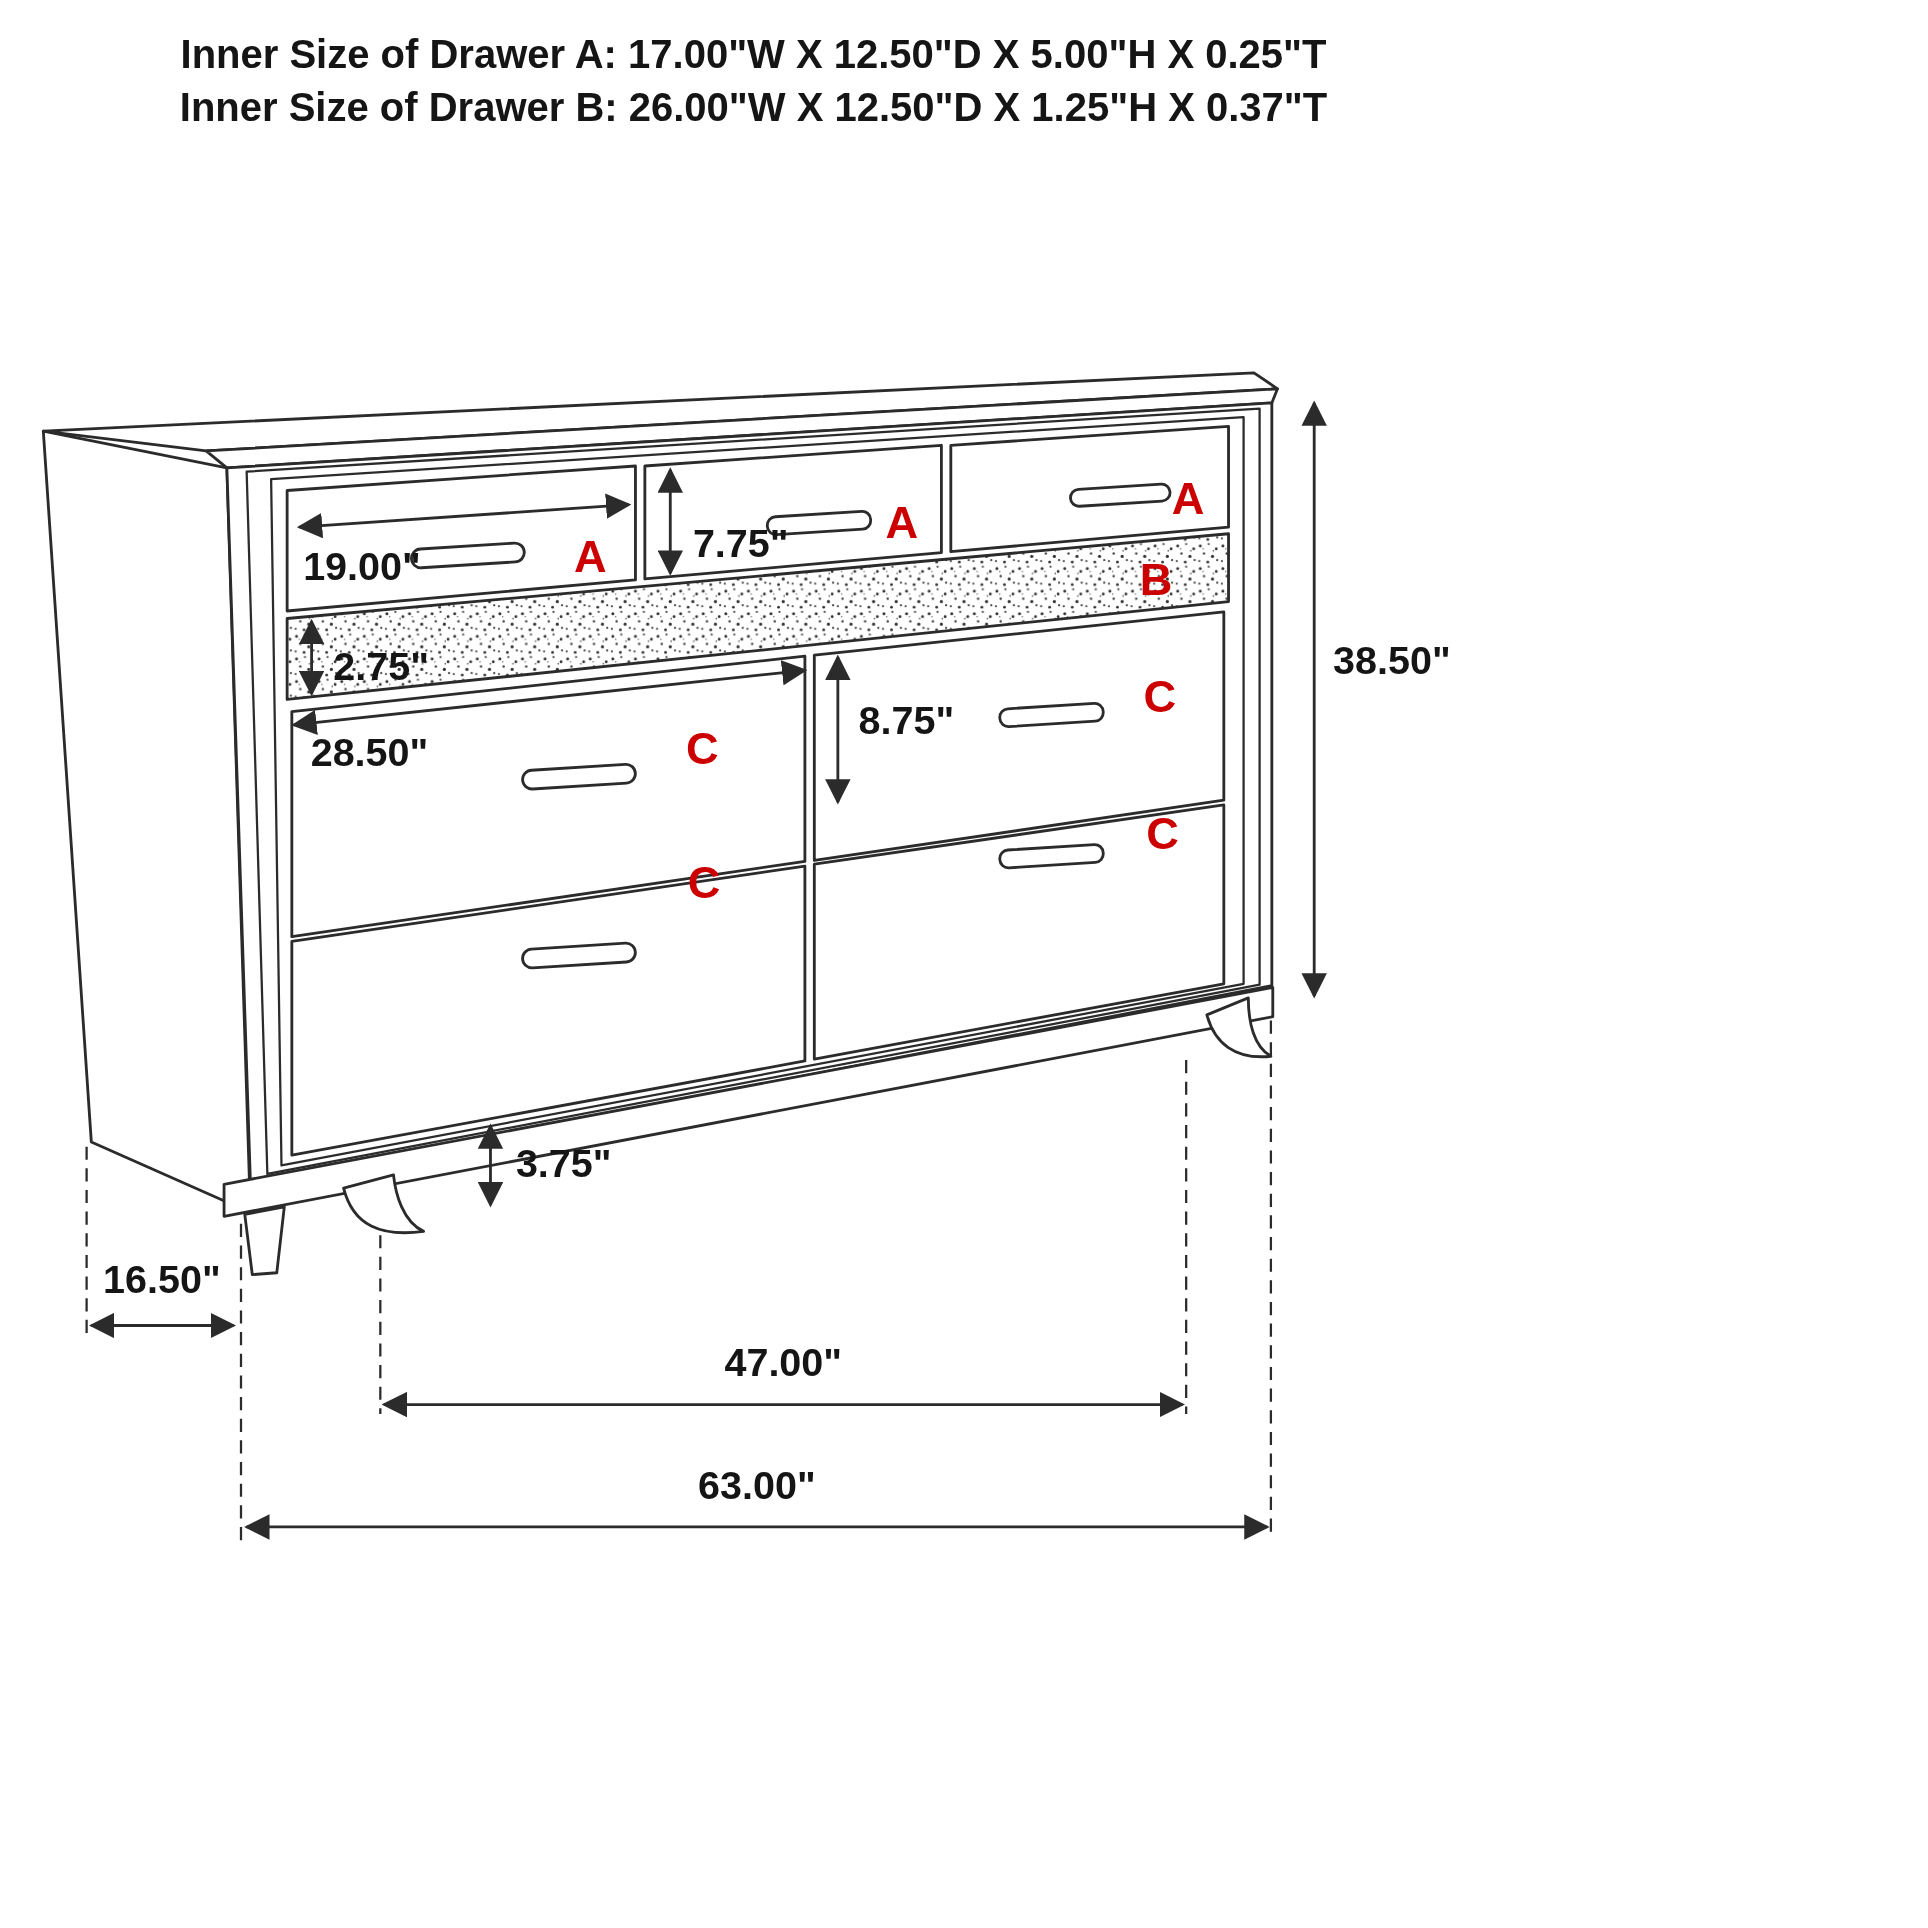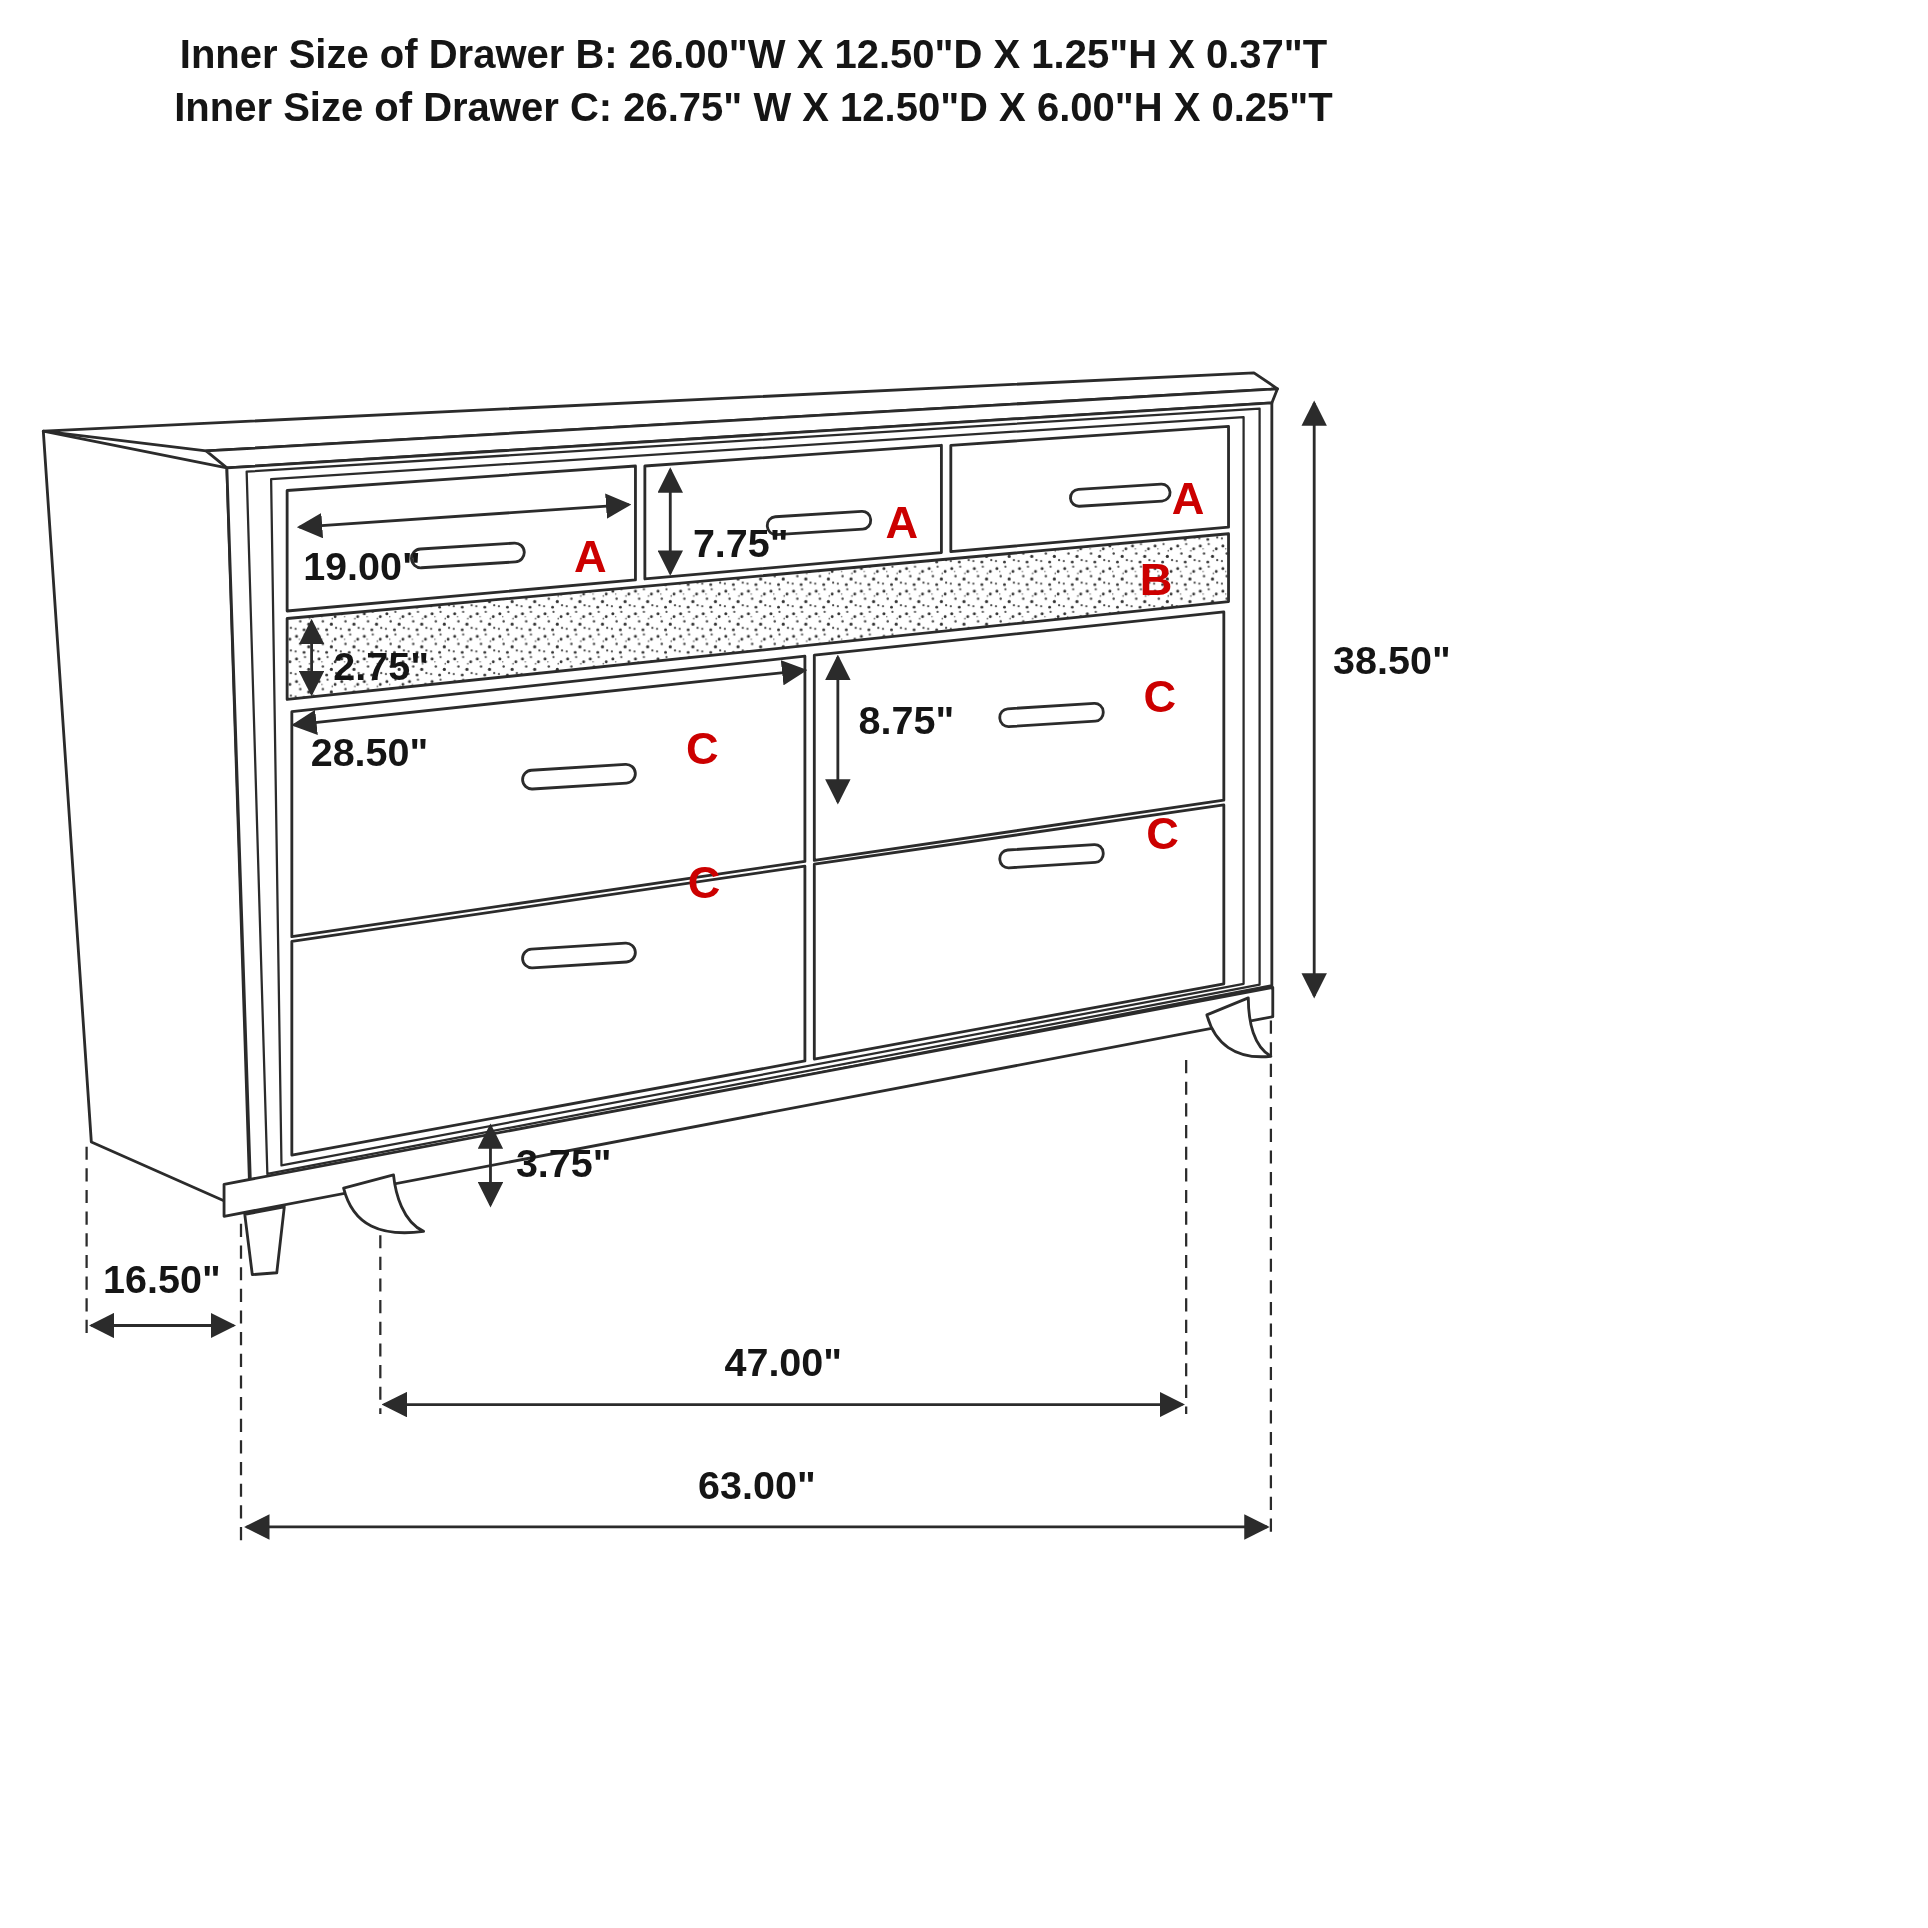--- a/index.html
+++ b/index.html
@@ -15,22 +15,22 @@
   .dash{stroke:#2b2b2b;stroke-width:2.4;fill:none;stroke-dasharray:14 9;}
   .dim-label{font-family:"Liberation Sans",sans-serif;font-weight:bold;font-size:42px;fill:#151515;}
   .letter{font-family:"Liberation Sans",sans-serif;font-weight:bold;font-size:48px;text-anchor:middle;}
 </style>
 </head>
 <body>
 
 <div class="page">
 
   <div class="header">
+    <div>Inner Size of Drawer A: 17.00"W X 12.50"D X 5.00"H X 0.25"T</div>
     <div>Inner Size of Drawer B: 26.00"W X 12.50"D X 1.25"H X 0.37"T</div>
-    <div>Inner Size of Drawer C: 26.75" W X 12.50"D X 6.00"H X 0.25"T</div>
   </div>
 
   <svg width="1928" height="1928" viewBox="0 0 2048 2048">
     <defs>
       <marker id="arrow" viewBox="0 0 10 10" refX="9" refY="5" markerWidth="9" markerHeight="9" orient="auto-start-reverse">
         <path d="M0,0 L10,5 L0,10 z" fill="#2b2b2b"></path>
       </marker>
       <pattern id="glitter" width="24" height="24" patternUnits="userSpaceOnUse">
         <rect width="24" height="24" fill="#ffffff"></rect>
         <circle cx="3" cy="4" r="1.6" fill="#333"></circle>

